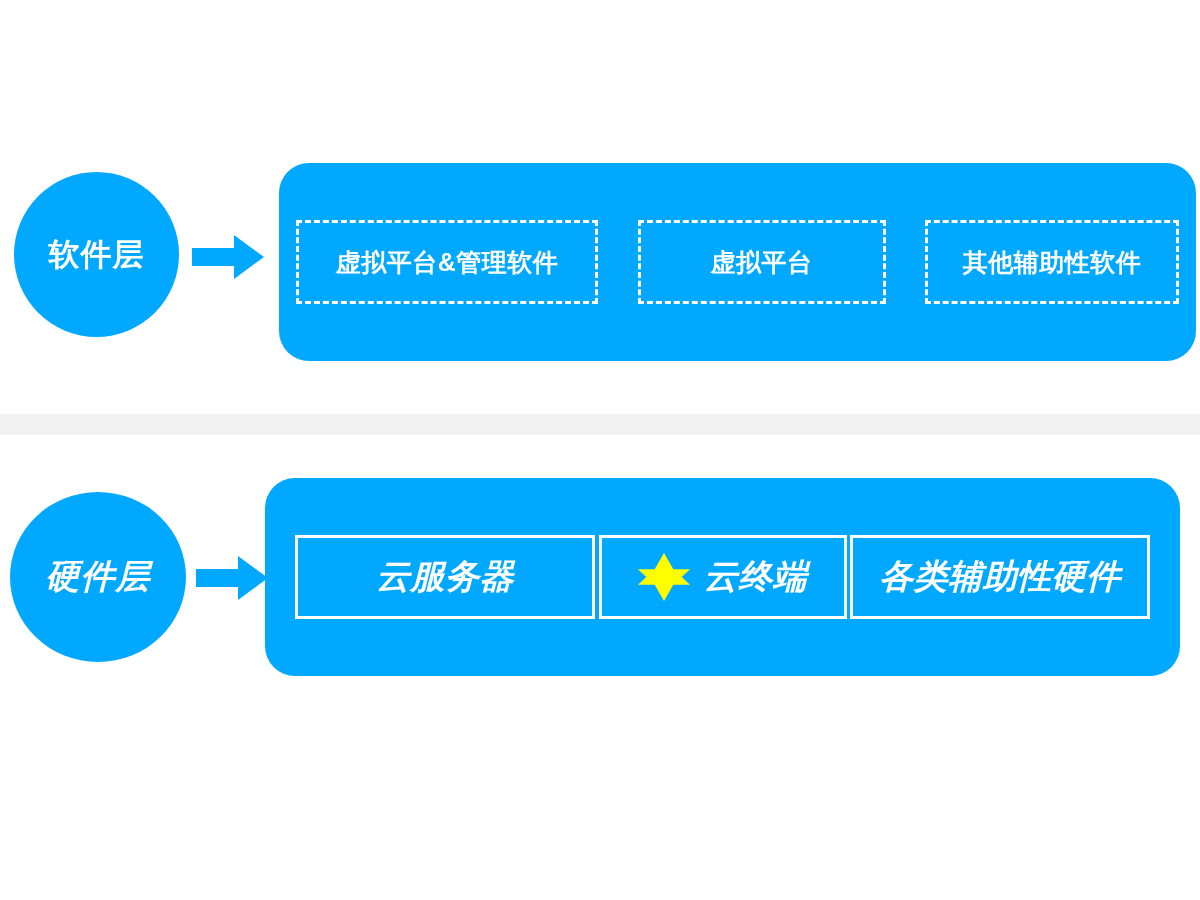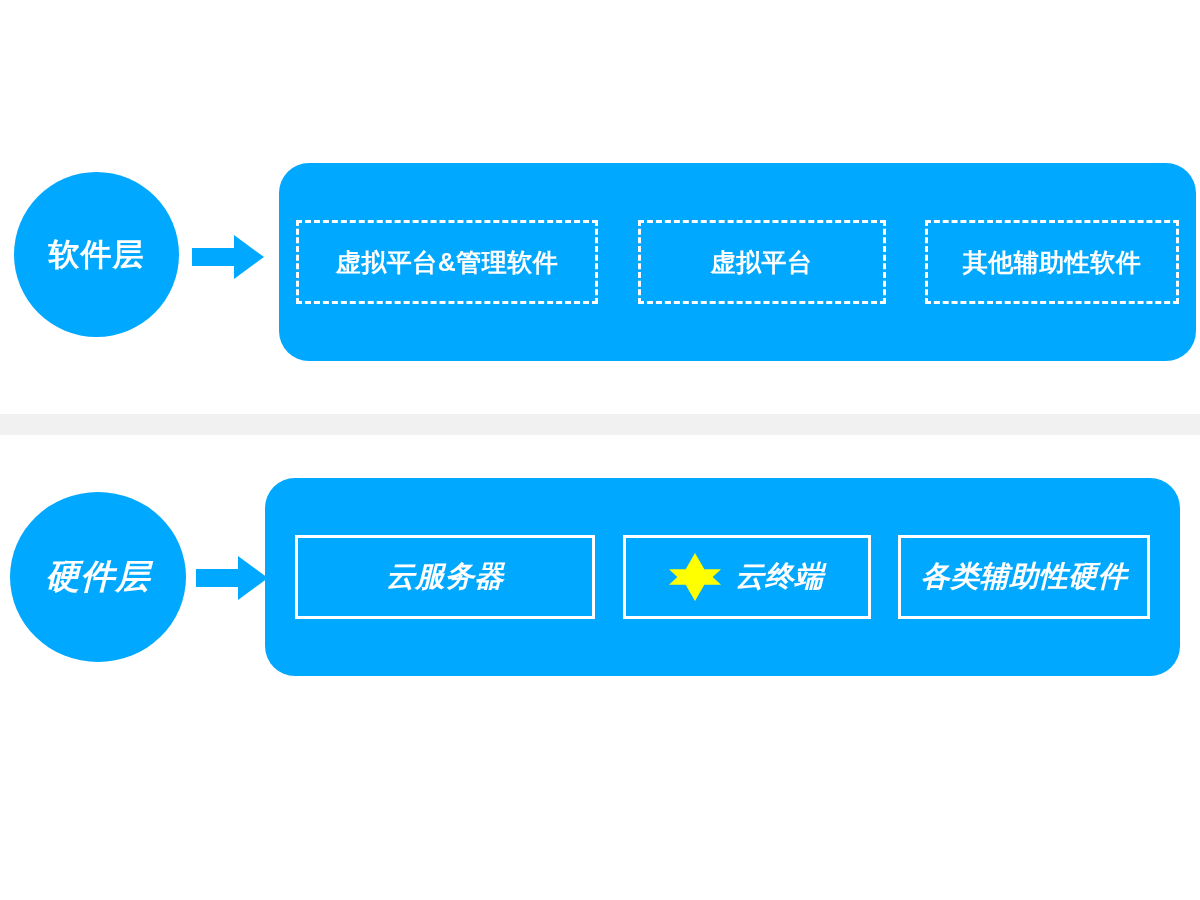--- a/index.html
+++ b/index.html
@@ -120,31 +120,31 @@
     white-space: nowrap;
   }
   .chip.dashed {
     border: 3px dashed #ffffff;
     height: 84px;
     font-size: 25px;
   }
   .chip.solid {
     border: 3px solid #ffffff;
     height: 84px;
-    font-size: 29px;
+    font-size: 34px;
   }
 
   
   #sw-chip-0 { width: 302px; }
   #sw-chip-1 { width: 248px; }
   #sw-chip-2 { width: 254px; }
 
   #hw-chip-0 { width: 300px; }
   #hw-chip-1 { width: 248px; }
-  #hw-chip-2 { width: 252px; }
+  #hw-chip-2 { width: 300px; }
 
   .chip-inner {
     display: flex;
     align-items: center;
     justify-content: center;
     gap: 14px;
   }
 
   
   .star-icon {

